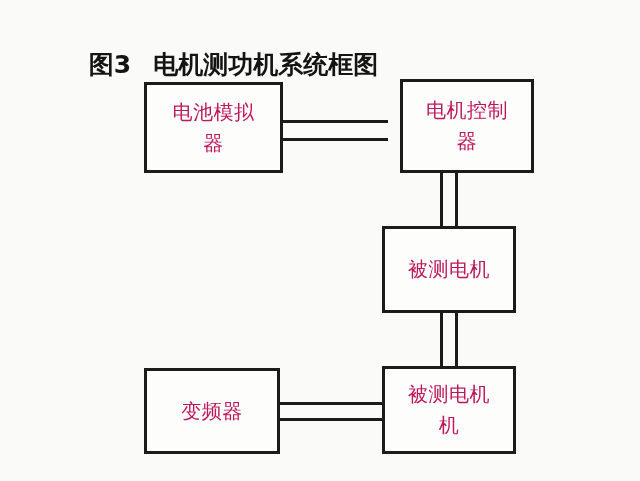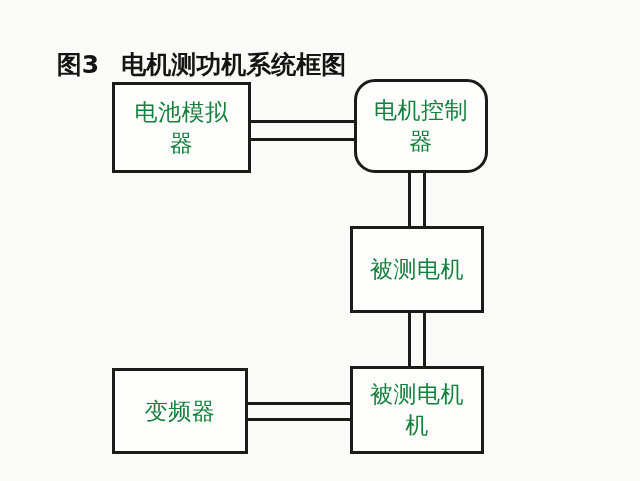--- a/index.html
+++ b/index.html
@@ -11,20 +11,21 @@
     height: 481px;
     background: #fafaf9;
     font-family: "DejaVu Sans", "Liberation Sans", sans-serif;
     overflow: hidden;
   }
   #figure-root {
     position: relative;
     width: 591px;
     height: 481px;
     background: #fafaf9;
+    margin-left: 32px;
   }
   
   #figure-title {
     position: absolute;
     left: 22px;
     top: 14px;
     font-size: 25px;
     font-weight: bold;
     color: #141414;
     letter-spacing: 0px;
@@ -44,30 +45,30 @@
     box-sizing: border-box;
     background: #fdfdfc;
     border: 3px solid #1b1b1b;
     display: flex;
     align-items: center;
     justify-content: center;
     text-align: center;
     z-index: 3;
   }
   .node-label {
-    font-size: 23px;
-    color: #15803d;
+    font-size: 20px;
+    color: #be185d;
     line-height: 31px;
     font-weight: normal;
     letter-spacing: 0.5px;
     padding: 0 6px;
     white-space: pre-line;
   }
   #box-battery-sim   { left: 112px; top: 82px;  width: 139px; height: 91px; }
-  #box-motor-ctrl    { left: 354px; top: 79px;  width: 134px; height: 94px; border-radius: 21px; }
+  #box-motor-ctrl    { left: 368px; top: 79px;  width: 134px; height: 94px; }
   #box-motor-under-test { left: 350px; top: 226px; width: 134px; height: 87px; }
   #box-inverter      { left: 112px; top: 368px; width: 136px; height: 86px; }
   #box-dynamometer   { left: 350px; top: 366px; width: 134px; height: 88px; }
 
   
   .conn-line {
     position: absolute;
     background: #1b1b1b;
     z-index: 1;
   }

